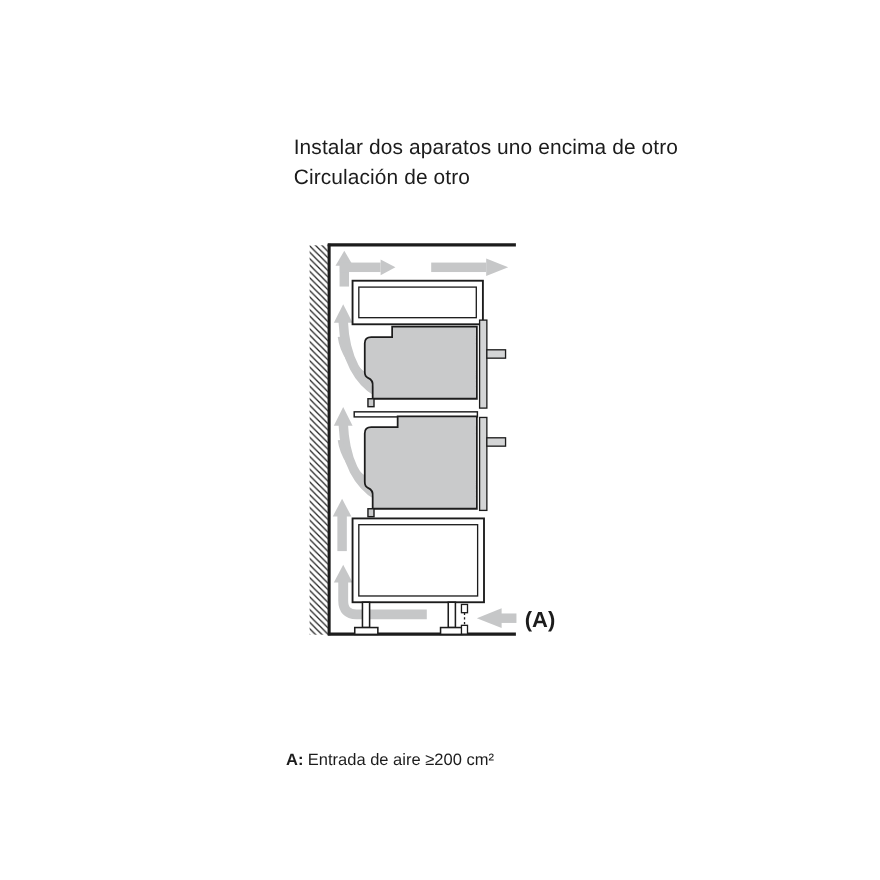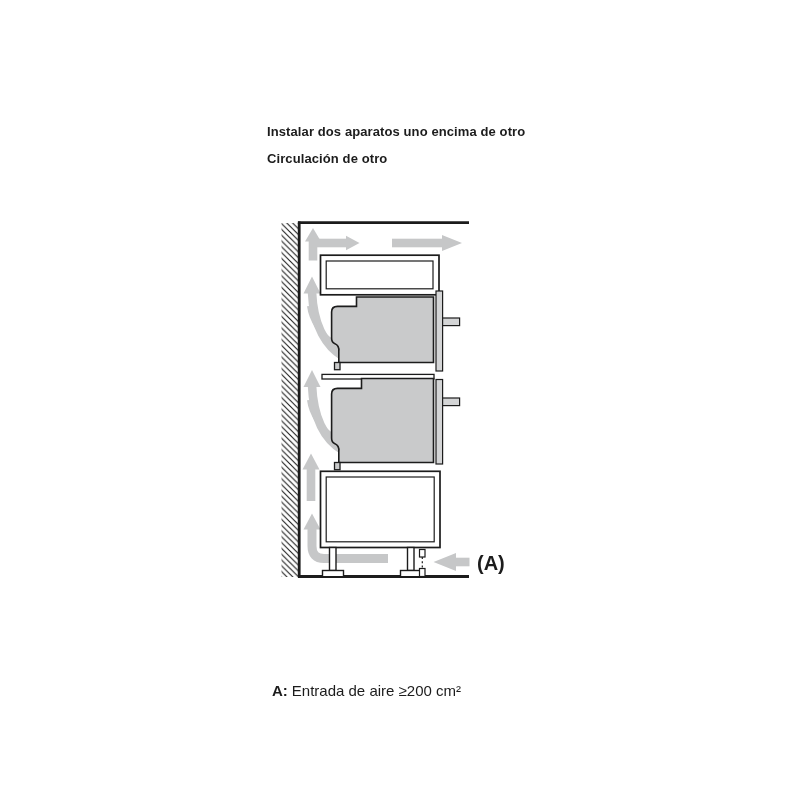--- a/index.html
+++ b/index.html
@@ -3,21 +3,21 @@
 <meta charset="utf-8">
 <style>
   html,body { margin:0; padding:0; }
   body {
     width:800px; height:800px; position:relative;
     background:#ffffff; overflow:hidden;
     font-family:"Liberation Sans", sans-serif;
     color:var(--line,#1c1c1c);
   }
   .abs { position:absolute; }
-  .heading { font-weight:bold; font-size:13px; white-space:nowrap; letter-spacing:0.1px; }
+  .heading { font-weight:normal; font-size:19px; white-space:nowrap; letter-spacing:0.1px; }
   .legend  { font-size:15px; white-space:nowrap; }
   .legend .key { font-weight:bold; margin-right:4px; }
   svg .struct { stroke:var(--line,#1c1c1c); }
   svg text.figlabel {
     font-family:"Liberation Sans", sans-serif;
     font-weight:bold; font-size:20px; fill:var(--line,#1c1c1c);
   }
 </style>
 </head>
 <body style="--line: #1c1c1c; --arrow: #c6c7c8; --appliance: #c9cacb; --panel: #d4d5d6;">
@@ -96,15 +96,15 @@
     <rect class="struct" x="400.5" y="570.5" width="20" height="6.2" fill="#ffffff" stroke-width="1.4"></rect>
 
     <rect class="struct" x="419.5" y="549.5" width="5.5" height="7.5" fill="#ffffff" stroke-width="1.2"></rect>
     <rect class="struct" x="419.5" y="568.5" width="5.5" height="8" fill="#ffffff" stroke-width="1.2"></rect>
     <line class="struct" x1="422.3" y1="557" x2="422.3" y2="568.5" stroke-width="1.2" stroke-dasharray="2,2.2"></line>
   </g>
 
   <text class="figlabel" x="477" y="570">(A)</text>
 </svg>
 
-<div class="abs legend" style="left:272px; top:682px;">
+<div class="abs legend" style="left:260px; top:682px;">
   <span class="key">A:</span><span>Entrada de aire ≥200 cm²</span>
 </div>
 
 </body></html>

